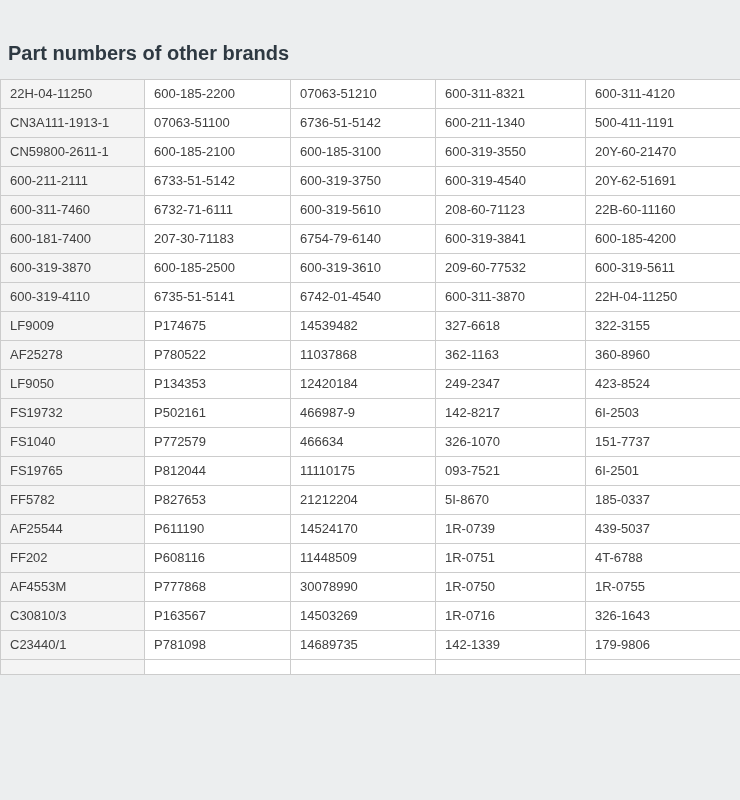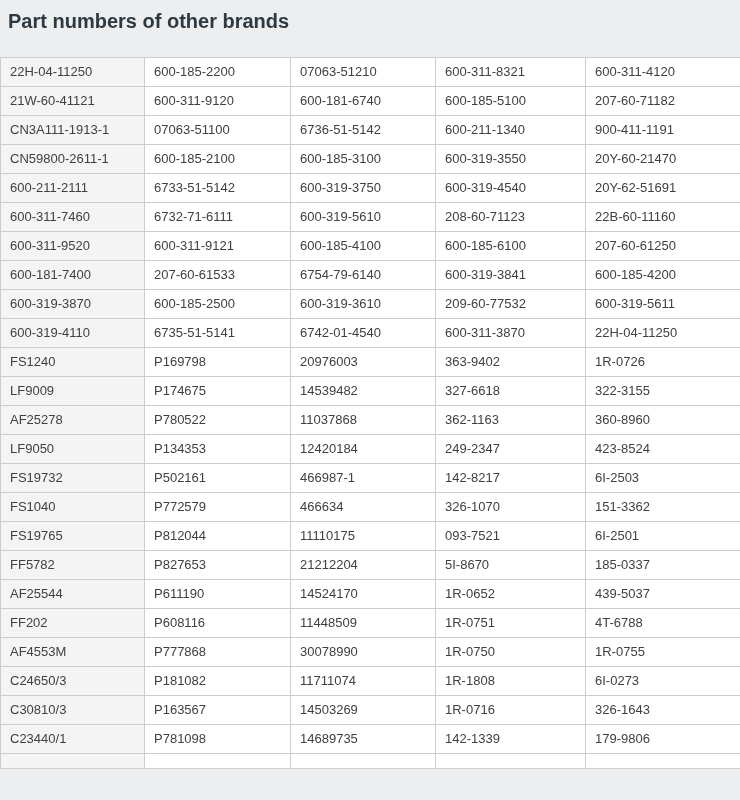--- a/index.html
+++ b/index.html
@@ -17,21 +17,22 @@
     overflow: hidden;
     background: var(--page-bg);
     font-family: "Liberation Sans", "DejaVu Sans", sans-serif;
   }
   .page-title {
     font-size: 20px;
     line-height: 23px;
     font-weight: bold;
     color: var(--title-text);
     padding: 10px 8px 10px 8px;
-    height: 57px;
+    height: 47px;
+    margin-top: 32px;
   }
   table.parts-table {
     width: 740px;
     table-layout: fixed;
     border-collapse: collapse;
     background: var(--cell-bg);
   }
   table.parts-table td {
     border: 1px solid var(--border);
     font-size: 13px;
@@ -62,32 +63,25 @@
     </colgroup>
   <tbody>
       <tr>
         <td>22H-04-11250</td>
         <td>600-185-2200</td>
         <td>07063-51210</td>
         <td>600-311-8321</td>
         <td>600-311-4120</td>
       </tr>
       <tr>
-        <td>21W-60-41121</td>
-        <td>600-311-9120</td>
-        <td>600-181-6740</td>
-        <td>600-185-5100</td>
-        <td>207-60-71182</td>
-      </tr>
-      <tr>
         <td>CN3A111-1913-1</td>
         <td>07063-51100</td>
         <td>6736-51-5142</td>
         <td>600-211-1340</td>
-        <td>900-411-1191</td>
+        <td>500-411-1191</td>
       </tr>
       <tr>
         <td>CN59800-2611-1</td>
         <td>600-185-2100</td>
         <td>600-185-3100</td>
         <td>600-319-3550</td>
         <td>20Y-60-21470</td>
       </tr>
       <tr>
         <td>600-211-2111</td>
@@ -97,55 +91,41 @@
         <td>20Y-62-51691</td>
       </tr>
       <tr>
         <td>600-311-7460</td>
         <td>6732-71-6111</td>
         <td>600-319-5610</td>
         <td>208-60-71123</td>
         <td>22B-60-11160</td>
       </tr>
       <tr>
-        <td>600-311-9520</td>
-        <td>600-311-9121</td>
-        <td>600-185-4100</td>
-        <td>600-185-6100</td>
-        <td>207-60-61250</td>
-      </tr>
-      <tr>
         <td>600-181-7400</td>
-        <td>207-60-61533</td>
+        <td>207-30-71183</td>
         <td>6754-79-6140</td>
         <td>600-319-3841</td>
         <td>600-185-4200</td>
       </tr>
       <tr>
         <td>600-319-3870</td>
         <td>600-185-2500</td>
         <td>600-319-3610</td>
         <td>209-60-77532</td>
         <td>600-319-5611</td>
       </tr>
       <tr>
         <td>600-319-4110</td>
         <td>6735-51-5141</td>
         <td>6742-01-4540</td>
         <td>600-311-3870</td>
         <td>22H-04-11250</td>
       </tr>
       <tr>
-        <td>FS1240</td>
-        <td>P169798</td>
-        <td>20976003</td>
-        <td>363-9402</td>
-        <td>1R-0726</td>
-      </tr>
-      <tr>
         <td>LF9009</td>
         <td>P174675</td>
         <td>14539482</td>
         <td>327-6618</td>
         <td>322-3155</td>
       </tr>
       <tr>
         <td>AF25278</td>
         <td>P780522</td>
         <td>11037868</td>
@@ -155,74 +135,67 @@
       <tr>
         <td>LF9050</td>
         <td>P134353</td>
         <td>12420184</td>
         <td>249-2347</td>
         <td>423-8524</td>
       </tr>
       <tr>
         <td>FS19732</td>
         <td>P502161</td>
-        <td>466987-1</td>
+        <td>466987-9</td>
         <td>142-8217</td>
         <td>6I-2503</td>
       </tr>
       <tr>
         <td>FS1040</td>
         <td>P772579</td>
         <td>466634</td>
         <td>326-1070</td>
-        <td>151-3362</td>
+        <td>151-7737</td>
       </tr>
       <tr>
         <td>FS19765</td>
         <td>P812044</td>
         <td>11110175</td>
         <td>093-7521</td>
         <td>6I-2501</td>
       </tr>
       <tr>
         <td>FF5782</td>
         <td>P827653</td>
         <td>21212204</td>
         <td>5I-8670</td>
         <td>185-0337</td>
       </tr>
       <tr>
         <td>AF25544</td>
         <td>P611190</td>
         <td>14524170</td>
-        <td>1R-0652</td>
+        <td>1R-0739</td>
         <td>439-5037</td>
       </tr>
       <tr>
         <td>FF202</td>
         <td>P608116</td>
         <td>11448509</td>
         <td>1R-0751</td>
         <td>4T-6788</td>
       </tr>
       <tr>
         <td>AF4553M</td>
         <td>P777868</td>
         <td>30078990</td>
         <td>1R-0750</td>
         <td>1R-0755</td>
       </tr>
       <tr>
-        <td>C24650/3</td>
-        <td>P181082</td>
-        <td>11711074</td>
-        <td>1R-1808</td>
-        <td>6I-0273</td>
-      </tr>
-      <tr>
         <td>C30810/3</td>
         <td>P163567</td>
         <td>14503269</td>
         <td>1R-0716</td>
         <td>326-1643</td>
       </tr>
       <tr>
         <td>C23440/1</td>
         <td>P781098</td>
         <td>14689735</td>

